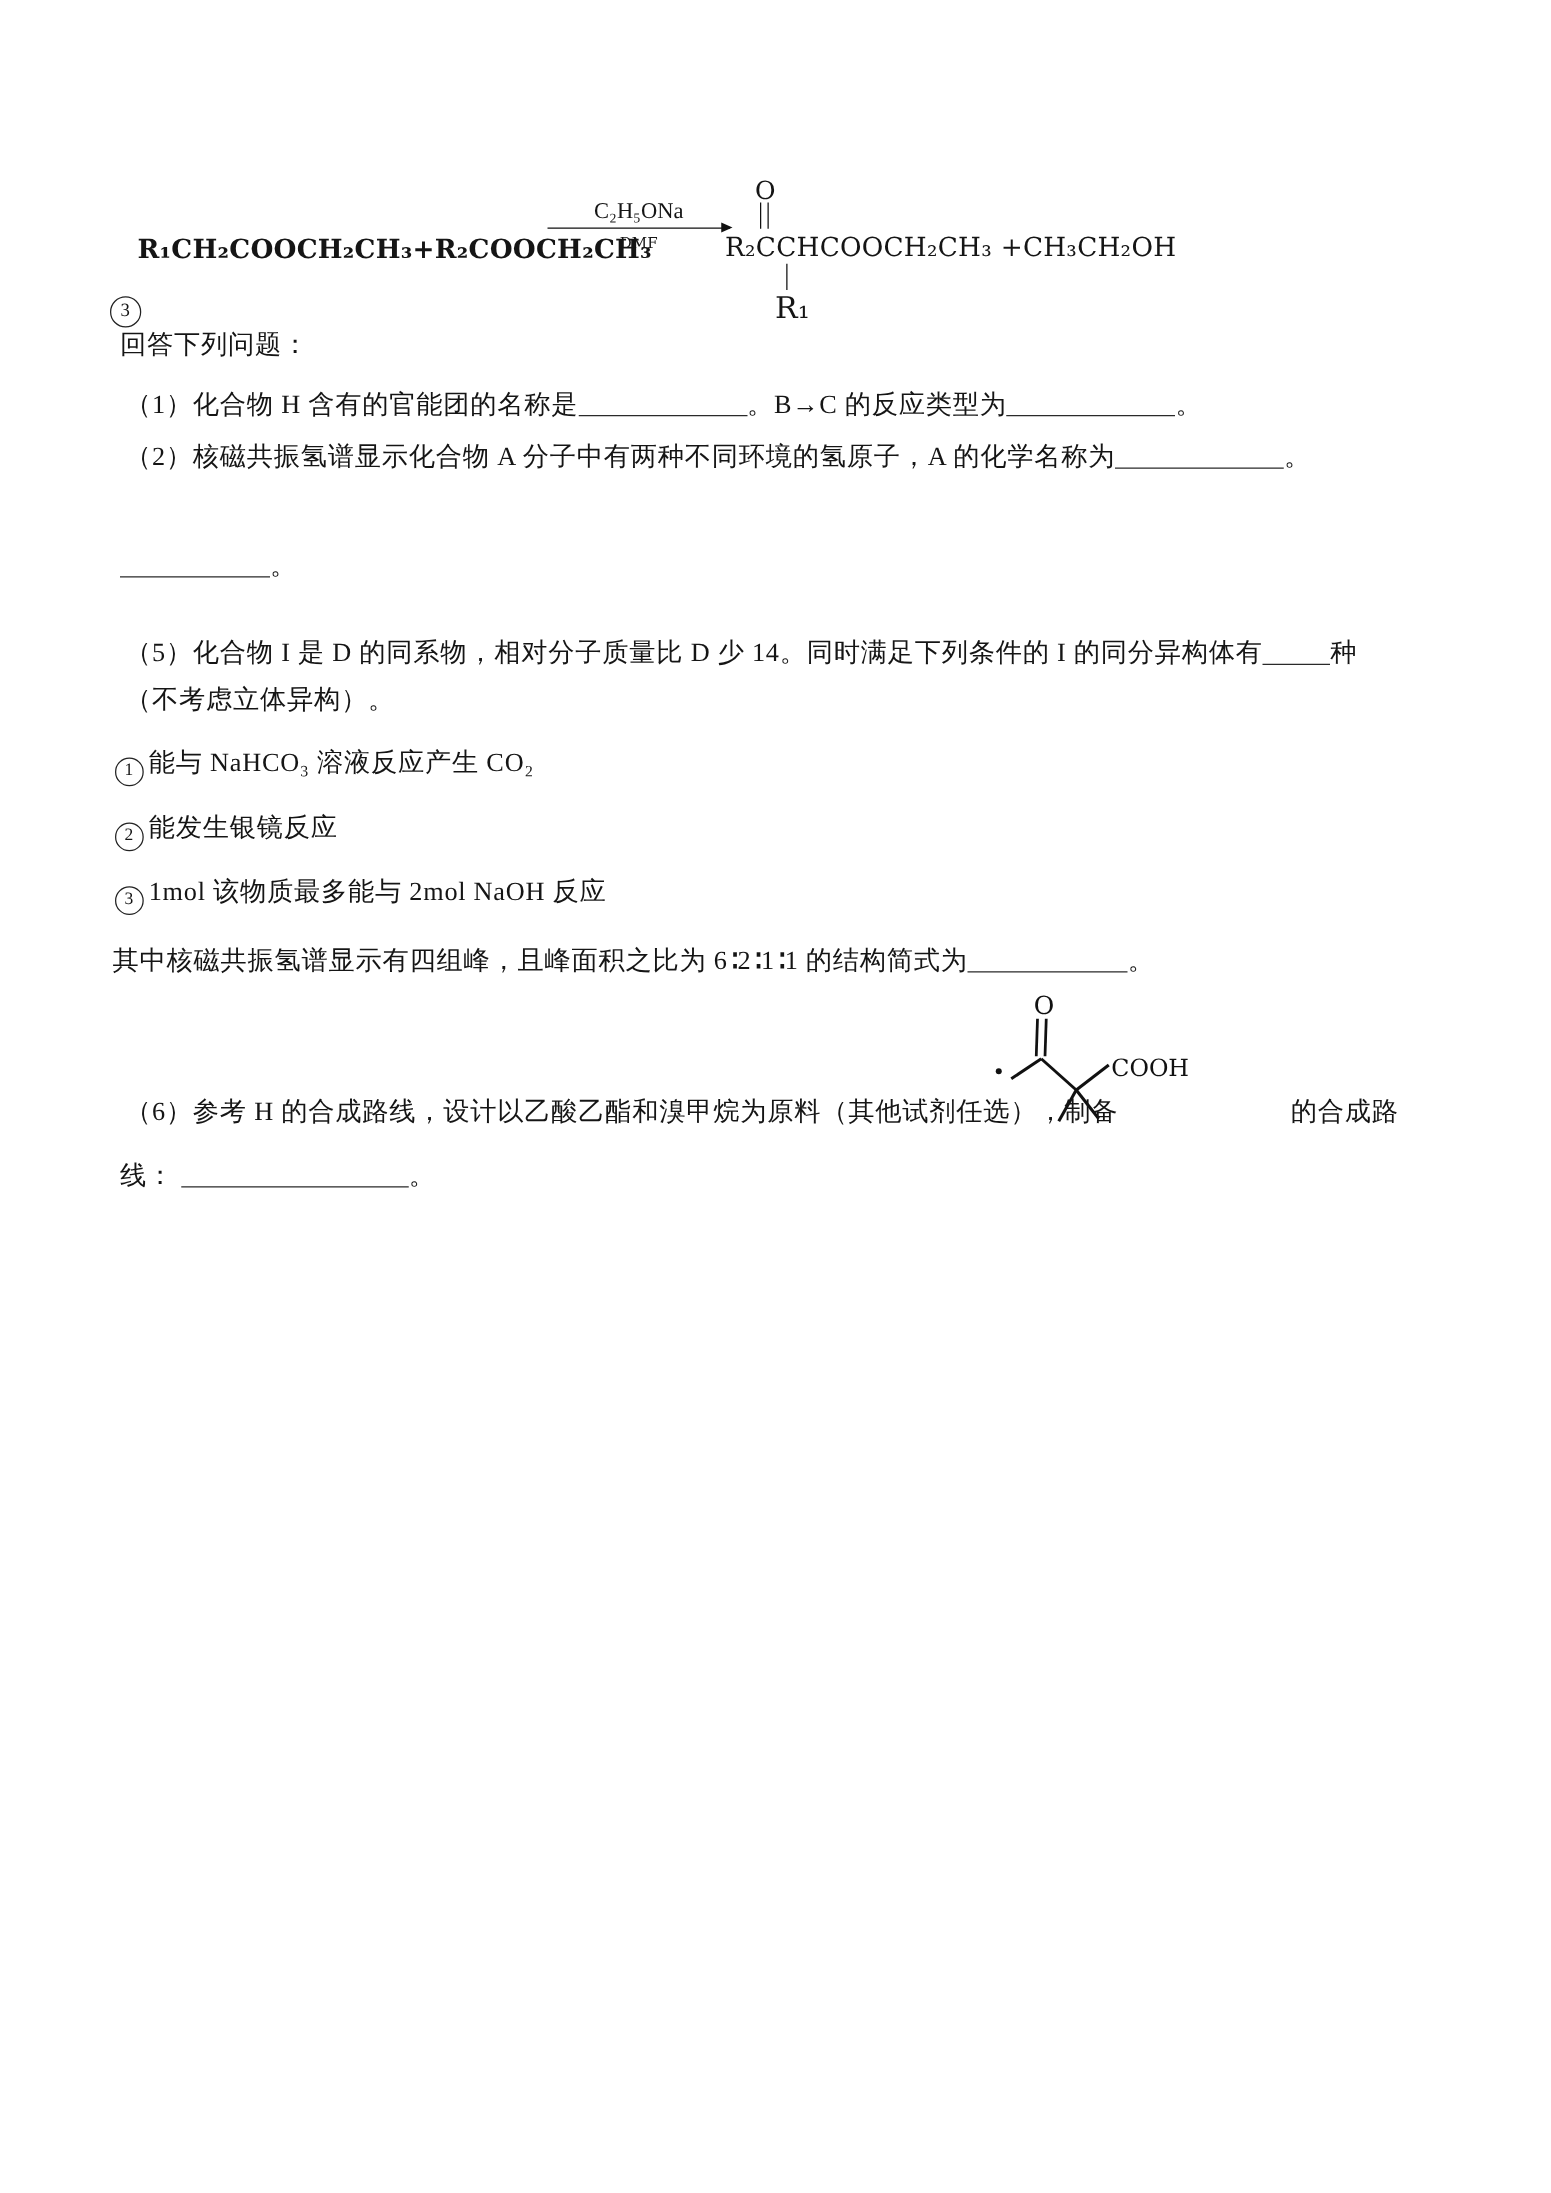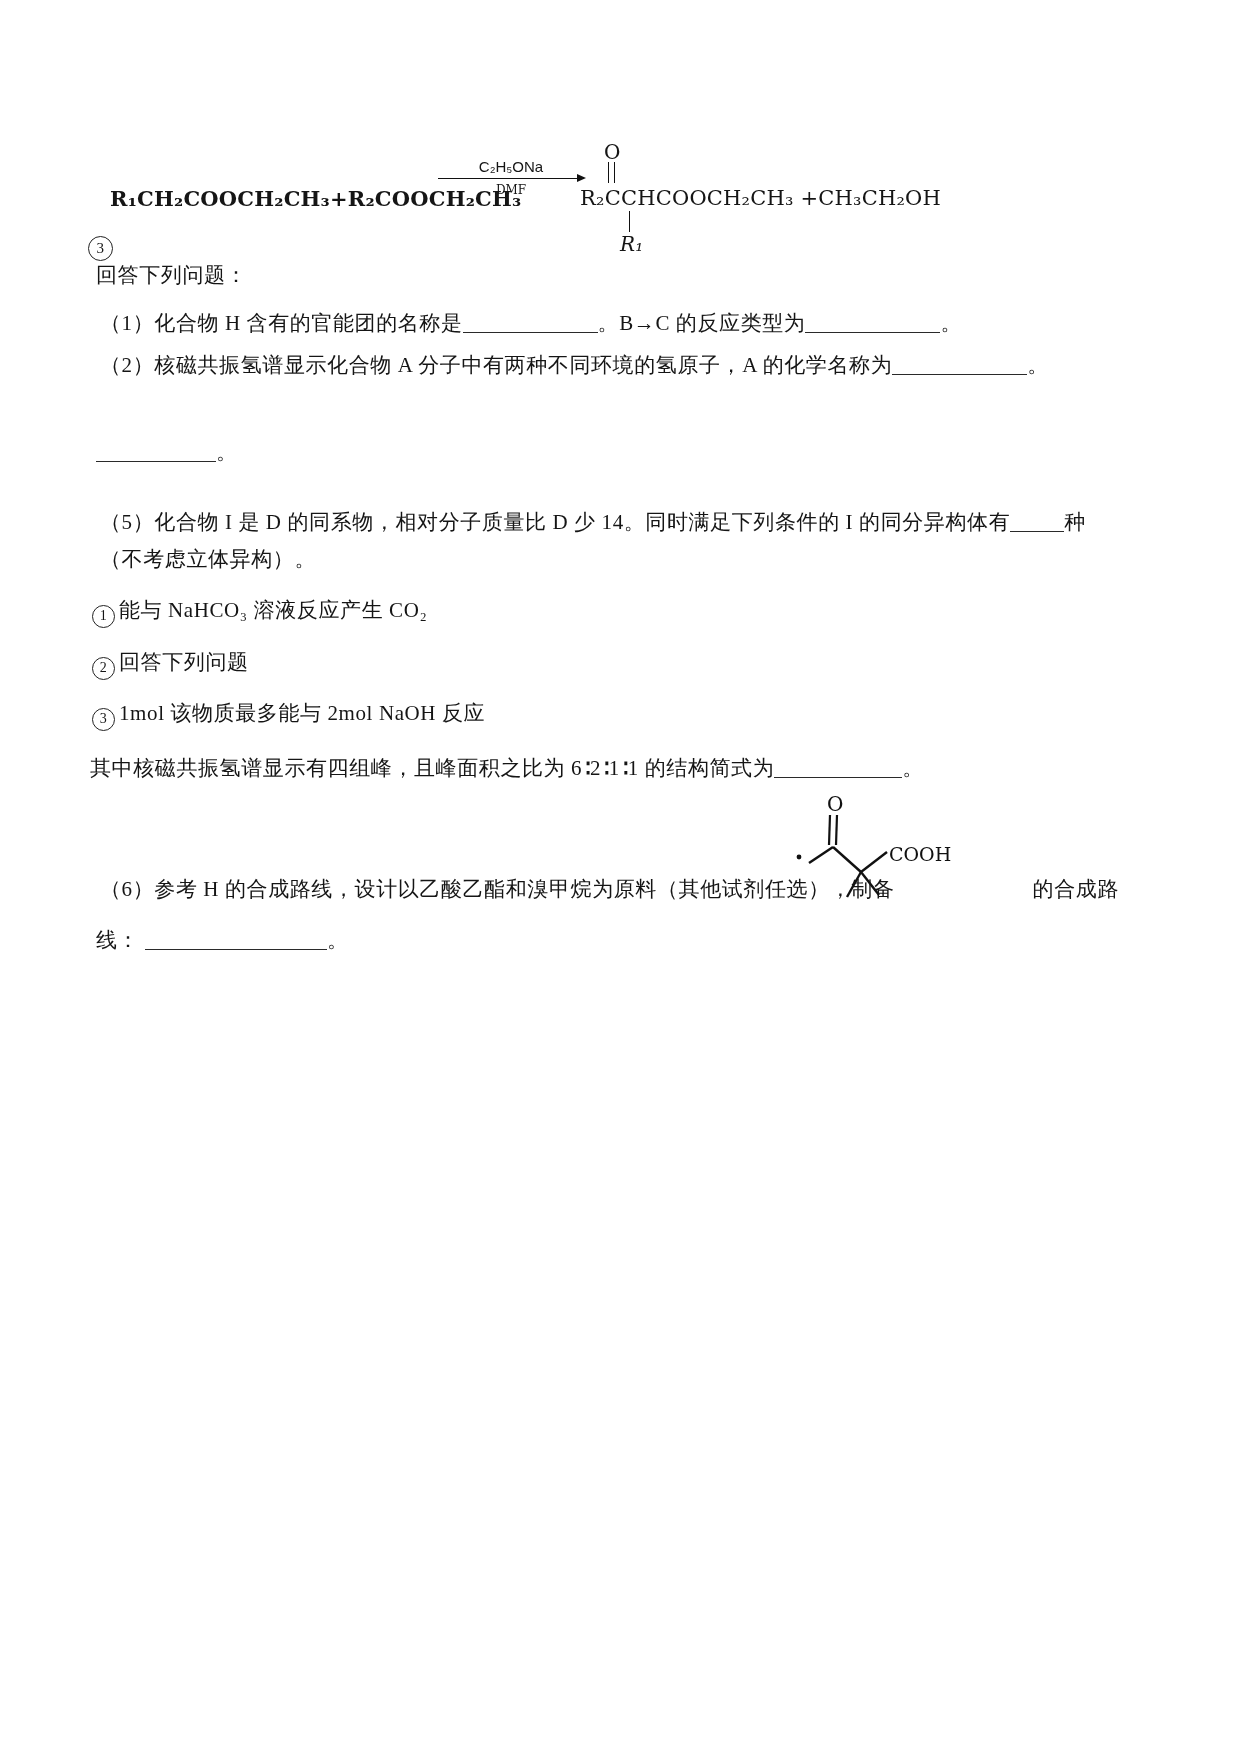--- a/index.html
+++ b/index.html
@@ -43,22 +43,22 @@
     vertical-align:-3px;
   }
   
   .eq-arrow{
     position:absolute;
     left:438px;top:158px;
     width:146px;height:60px;
     text-align:center;
   }
   .eq-arrow .cat{
-    font-size:15px;
-    font-family:Liberation Sans, sans-serif;
+    font-size:18px;
+    font-family:Liberation Serif, serif;
     display:block;
     margin-bottom:2px;
   }
   .eq-arrow .shaft{
     position:relative;
     display:block;
     height:0;
     border-top:1.6px solid #111;
     margin-top:3px;
   }
@@ -87,22 +87,21 @@
     border-left:1.6px solid #111;
     border-right:1.6px solid #111;
   }
   .prod .r1-bond{
     position:absolute;left:49px;top:25px;
     width:0;height:21px;
     border-left:1.6px solid #111;
   }
   .prod .r1-label{
     position:absolute;left:40px;top:46px;
-    font-size:20px;
-    font-style:italic;
+    font-size:24px;
   }
   .spacer-gap{display:inline-block;width:138px;}
   .struct-svg{position:absolute;left:793px;top:793px;}
 </style>
 </head>
 <body>
 
 <div class="page">
 
   <div class="line chem" style="left:110px;top:186px;font-weight:bold;">
@@ -149,21 +148,21 @@
 
   <div class="line" style="left:100px;top:507px;">
     <span>（5）化合物 I 是 D 的同系物，相对分子质量比 D 少 14。同时满足下列条件的 I 的同分异构体有</span><span class="blank" style="width:54px;"></span><span>种</span>
   </div>
   <div class="line" style="left:100px;top:545px;">（不考虑立体异构）。</div>
 
   <div class="line" style="left:92px;top:596px;">
     <span class="circled">1</span><span>能与 NaHCO₃ 溶液反应产生 CO₂</span>
   </div>
   <div class="line" style="left:92px;top:648px;">
-    <span class="circled">2</span><span>回答下列问题</span>
+    <span class="circled">2</span><span>能发生银镜反应</span>
   </div>
   <div class="line" style="left:92px;top:699px;">
     <span class="circled">3</span><span>1mol 该物质最多能与 2mol NaOH 反应</span>
   </div>
 
   <div class="line" style="left:90px;top:753px;">
     <span>其中核磁共振氢谱显示有四组峰，且峰面积之比为 6∶2∶1∶1 的结构简式为</span><span class="blank" style="width:128px;"></span><span>。</span>
   </div>
 
   <svg class="struct-svg" width="158" height="108" viewBox="0 0 158 108">

